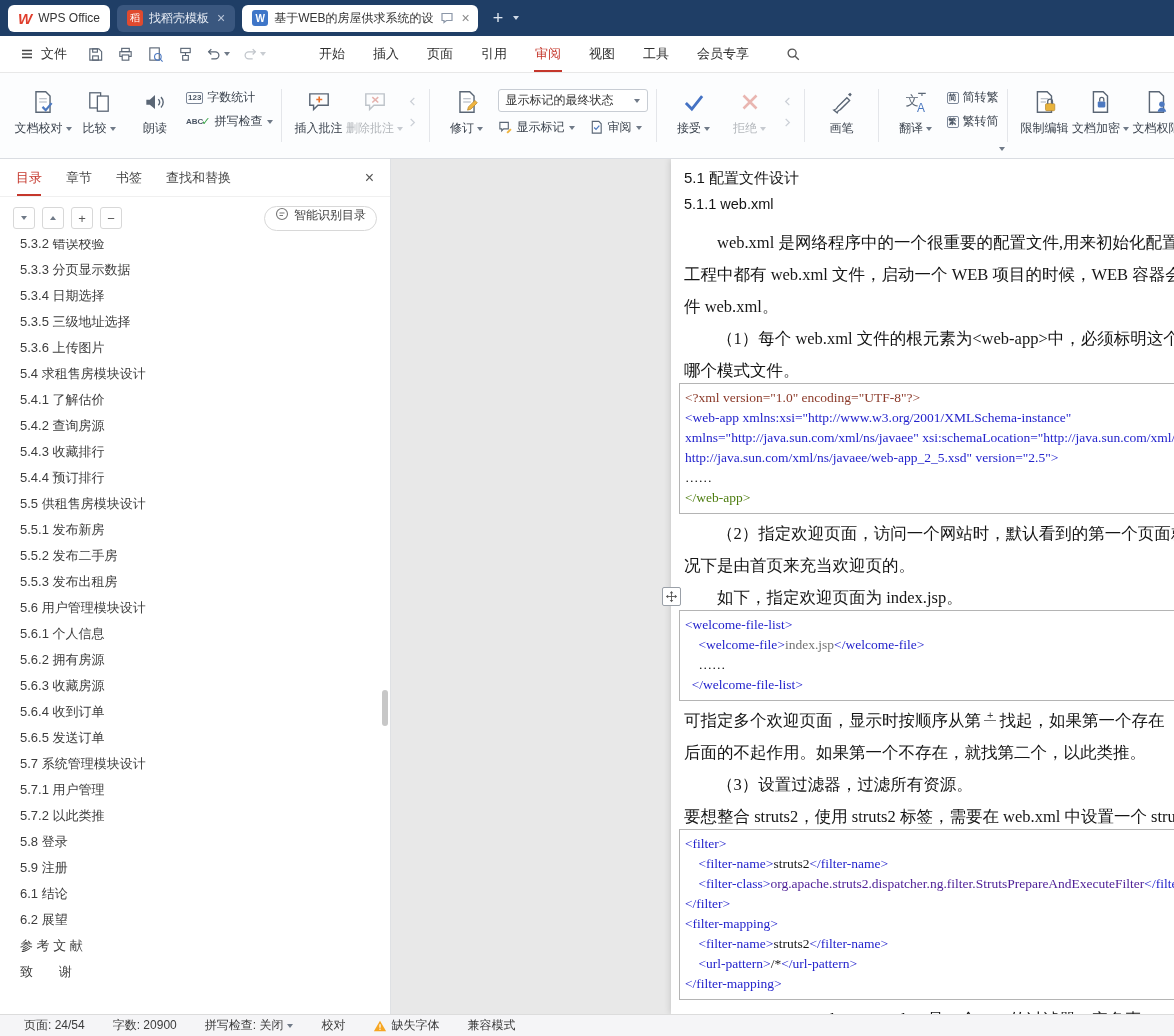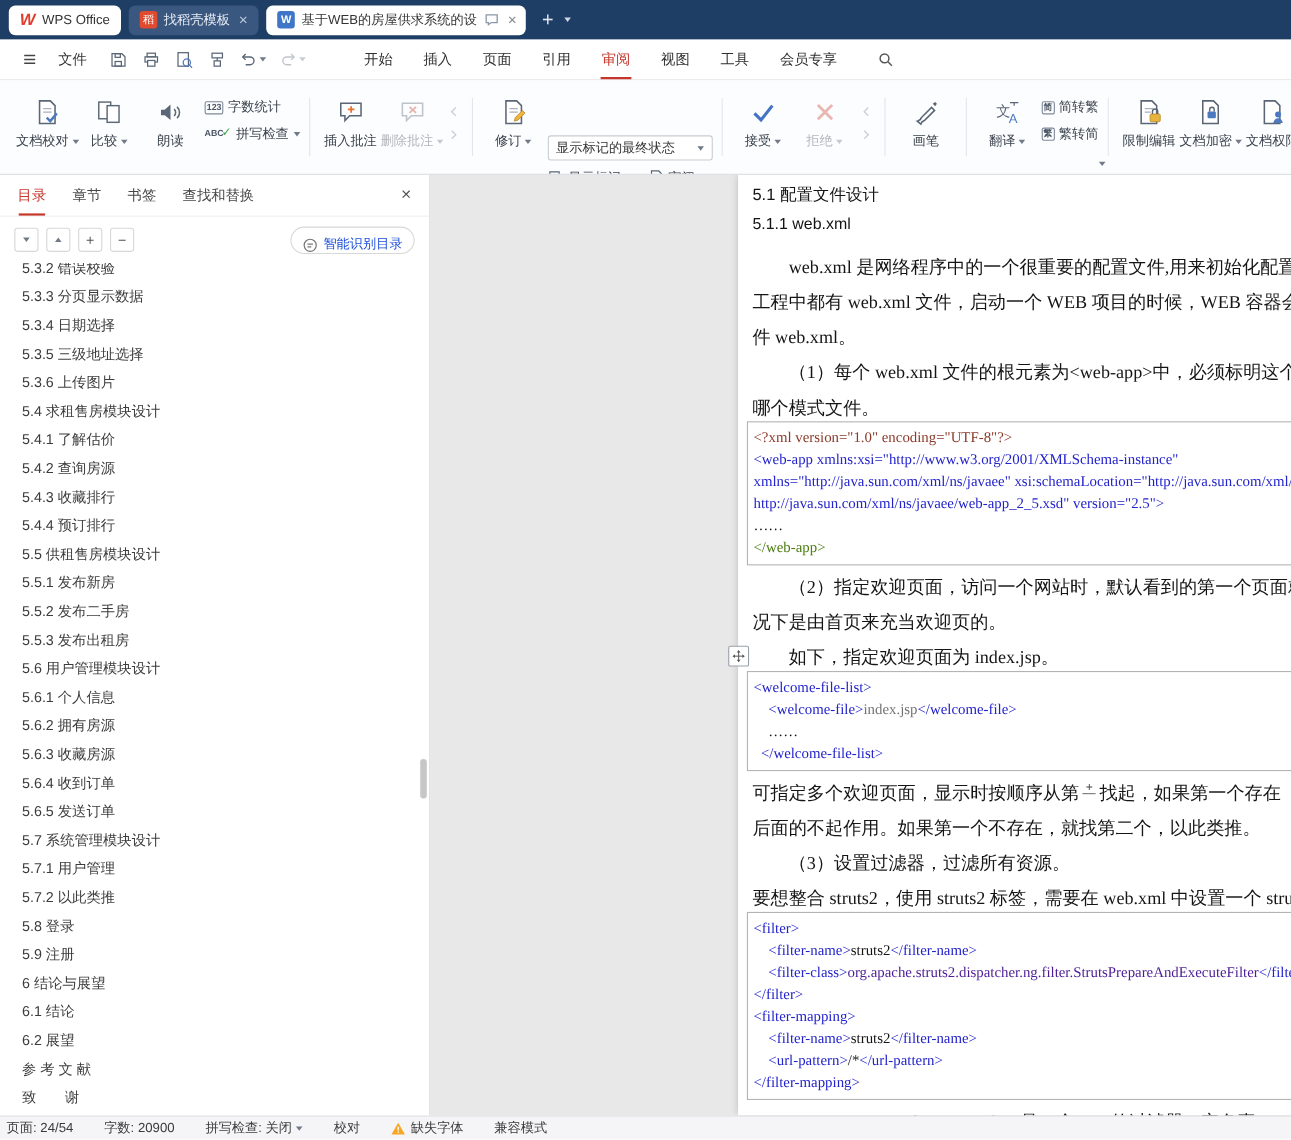--- a/index.html
+++ b/index.html
@@ -19,81 +19,81 @@
   .sq-ic.wdoc { background:#3f76c8; font-weight:bold; font-size:10px; }
   .chip.doc-chip { background:#fff; gap:6px; padding-right:8px; }
   .doc-chip .title { font-size:12px; color:#333; max-width:170px; white-space:nowrap; overflow:hidden; }
   .tab-x { color:#8a8a8a; font-size:14px; margin-left:2px; line-height:1; }
   .plus-btn { color:#dfe6f0; font-size:18px; padding:0 8px; line-height:1; }
   .caret { display:inline-block; width:0; height:0; border-left:3.5px solid transparent; border-right:3.5px solid transparent; border-top:4px solid #707a88; }
   .caret.light { border-top-color:#cfd9e6; margin-left:2px; }
 
   
   .menubar { height:37px; background:#fff; display:flex; align-items:center; padding:0 12px; flex:0 0 auto; border-bottom:1px solid #e8e8e8; overflow:hidden; }
-  .file-btn { display:flex; align-items:center; gap:19px; font-size:13px; color:#333; padding:0 8px; }
+  .file-btn { display:flex; align-items:center; gap:7px; font-size:13px; color:#333; padding:0 8px; }
   .mb-icons { display:flex; align-items:center; gap:6px; margin-left:8px; }
   .mb-ic { width:24px; height:24px; display:flex; align-items:center; justify-content:center; border-radius:3px; }
   .mb-combo { display:flex; align-items:center; gap:2px; padding:0 3px; }
   .disabled { opacity:.38; }
   .menu-tabs { display:flex; margin-left:36px; height:37px; }
   .menu-tab { padding:0 14px; font-size:13px; color:#2f2f2f; line-height:35px; position:relative; white-space:nowrap; }
   .menu-tab.active { color:#c5372c; }
   .menu-tab.active::after { content:""; position:absolute; left:13px; right:13px; bottom:0; height:3px; background:#c5372c; }
   .mb-search { margin-left:22px; display:flex; align-items:center; }
 
   
   .ribbon { height:86px; background:#fcfdfe; border-bottom:1px solid #dadde2; display:flex; padding:2px 0 2px 6px; flex:0 0 auto; position:relative; overflow:hidden; }
   .rgroup { display:flex; align-items:flex-start; padding:2px 9px 0; position:relative; flex:0 0 auto; }
   .rgroup::after { content:""; position:absolute; right:0; top:14px; bottom:14px; width:1px; background:#e4e6ea; }
   .rgroup:last-child::after { display:none; }
   .rbtn-big { width:56px; display:flex; flex-direction:column; align-items:center; gap:5px; padding-top:12px; font-size:12px; color:#3a424d; border-radius:3px; }
   .lbl { display:flex; align-items:center; gap:3px; white-space:nowrap; }
   .rcol { display:flex; flex-direction:column; gap:7px; padding-top:12px; margin-left:3px; }
   .rbtn-small { display:flex; align-items:center; gap:4px; font-size:12px; color:#3a424d; white-space:nowrap; }
-  .combo { width:150px; height:23px; border:1px solid #c8cdd4; border-radius:3px; background:#fff; display:flex; align-items:center; justify-content:space-between; padding:0 7px; font-size:12px; color:#333;margin-top:34px; }
+  .combo { width:150px; height:23px; border:1px solid #c8cdd4; border-radius:3px; background:#fff; display:flex; align-items:center; justify-content:space-between; padding:0 7px; font-size:12px; color:#333; }
   .mini-stack { display:flex; flex-direction:column; gap:8px; padding-top:18px; margin-left:2px; }
   .mini-btn { width:16px; height:13px; display:flex; align-items:center; justify-content:center; }
   .row2 { display:flex; gap:14px; }
   .txt-ic { font-size:8px; font-weight:bold; color:#4a5564; border:1px solid #7c8798; border-radius:2px; padding:0 1px; line-height:10px; }
   .spell-ic { display:flex; align-items:flex-start; }
   .spell-ic .abc { font-size:8px; font-weight:bold; color:#4a5564; line-height:9px; }
   .spell-ic .chk { color:#3aa348; font-size:11px; line-height:9px; margin-left:-2px; }
   .group-expander { position:absolute; right:3px; bottom:5px; }
 
   
   .content { flex:1; min-height:0; display:flex; position:relative; }
   .sidebar { width:391px; background:#fff; border-right:1px solid #dfe1e4; display:flex; flex-direction:column; position:relative; flex:0 0 auto; }
   .side-tabs { height:38px; display:flex; align-items:center; gap:24px; padding:0 16px; font-size:13px; color:#474747; border-bottom:1px solid #f0f0f0; }
   .side-tab { position:relative; line-height:37px; white-space:nowrap; }
   .side-tab.active { color:#c5372c; }
   .side-tab.active::after { content:""; position:absolute; left:1px; right:1px; bottom:0; height:2px; background:#c5372c; }
   .side-close { margin-left:auto; color:#555; font-size:16px; line-height:1; }
   .side-toolbar { height:42px; display:flex; align-items:center; gap:7px; padding:0 13px; }
   .tool-sq { width:22px; height:22px; border:1px solid #d8d8d8; border-radius:3px; background:#fff; display:flex; align-items:center; justify-content:center; color:#555; font-size:13px; line-height:1; }
-  .smart-btn { margin-left:auto; height:25px; border:1px solid #d8d8d8; border-radius:13px; background:#fff; display:flex; align-items:flex-end; gap:5px; padding:0 10px; font-size:12px; color:#1d4ed8; }
+  .smart-btn { margin-left:auto; height:25px; border:1px solid #d8d8d8; border-radius:13px; background:#fff; display:flex; align-items:flex-start; gap:5px; padding:0 10px; font-size:12px; color:#404040; }
   .toc-list { flex:1; overflow:hidden; padding:6px 0 0 20px; }
   .toc-item { height:26px; line-height:26px; font-size:13px; color:#3c3c3c; white-space:nowrap; }
   .toc-item:first-child { margin-top:-14px; }
   .side-scroll { position:absolute; right:1px; top:84px; bottom:2px; width:7px; }
   .side-thumb { position:absolute; left:0; top:447px; width:6px; height:36px; border-radius:3px; background:#c7c7c7; }
 
   .doc-area { flex:1; background:#e8e8e8; position:relative; overflow:hidden; }
   .page { position:absolute; left:280px; top:0; bottom:0; width:1040px; background:#fff; box-shadow:0 0 7px rgba(0,0,0,.18); padding:6px 0 0 13px; overflow:hidden; }
   .doc-h1 { font-family:"Liberation Sans",sans-serif; font-size:15px; color:#141414; height:26px; line-height:26px; white-space:nowrap; }
   .doc-h2 { font-family:"Liberation Sans",sans-serif; font-size:14.5px; color:#141414; height:26px; line-height:26px; margin-bottom:10px; white-space:nowrap; }
   .doc-line { font-family:"Liberation Serif",serif; font-size:16.5px; color:#151515; height:32px; line-height:32px; white-space:nowrap; }
   .doc-line.indent { padding-left:33px; }
   .rev-marker { display:inline-block; font-family:"Liberation Sans",sans-serif; font-size:11px; color:#444; vertical-align:7px; line-height:9px; border-bottom:1px solid #777; padding:0 3px; margin:0 3px; }
   .code-block { border:1px solid #b4b4b4; width:1010px; margin:-4px 0 4px -5px; padding:4px 0 5px 5px; }
   .code-line { font-family:"Liberation Serif",serif; font-size:13.5px; line-height:20px; white-space:pre; }
 
   .drag-handle { position:absolute; left:271px; top:428px; width:19px; height:19px; background:#fff; border:1px solid #9aa0a8; border-radius:2px; display:flex; align-items:center; justify-content:center; }
 
   
-  .statusbar { height:22px; background:#f5f5f7; border-top:1px solid #dcdcdc; display:flex; align-items:center; padding:0 6px; font-size:12px; color:#3b3b3b; flex:0 0 auto; }
+  .statusbar { height:22px; background:#f5f5f7; border-top:1px solid #dcdcdc; display:flex; align-items:center; padding:0 24px; font-size:12px; color:#3b3b3b; flex:0 0 auto; }
   .sb-item { display:flex; align-items:center; gap:4px; margin-right:28px; white-space:nowrap; }
 </style>
 </head>
 <body>
 
 <div class="app">
 
   <div class="tabbar">
     <div class="chip app-chip">
       <span class="wps-logo">W</span>
@@ -460,21 +460,20 @@
           <div class="toc-item">5.6.1 个人信息</div>
           <div class="toc-item">5.6.2 拥有房源</div>
           <div class="toc-item">5.6.3 收藏房源</div>
           <div class="toc-item">5.6.4 收到订单</div>
           <div class="toc-item">5.6.5 发送订单</div>
           <div class="toc-item">5.7 系统管理模块设计</div>
           <div class="toc-item">5.7.1 用户管理</div>
           <div class="toc-item">5.7.2 以此类推</div>
           <div class="toc-item">5.8 登录</div>
           <div class="toc-item">5.9 注册</div>
-          <div class="toc-item">6 结论与展望</div>
           <div class="toc-item">6.1 结论</div>
           <div class="toc-item">6.2 展望</div>
           <div class="toc-item">参 考 文 献</div>
           <div class="toc-item">致　　谢</div>
         </div>
       <div class="side-scroll">
           <div class="side-thumb"></div>
         </div>
     </div>
 

